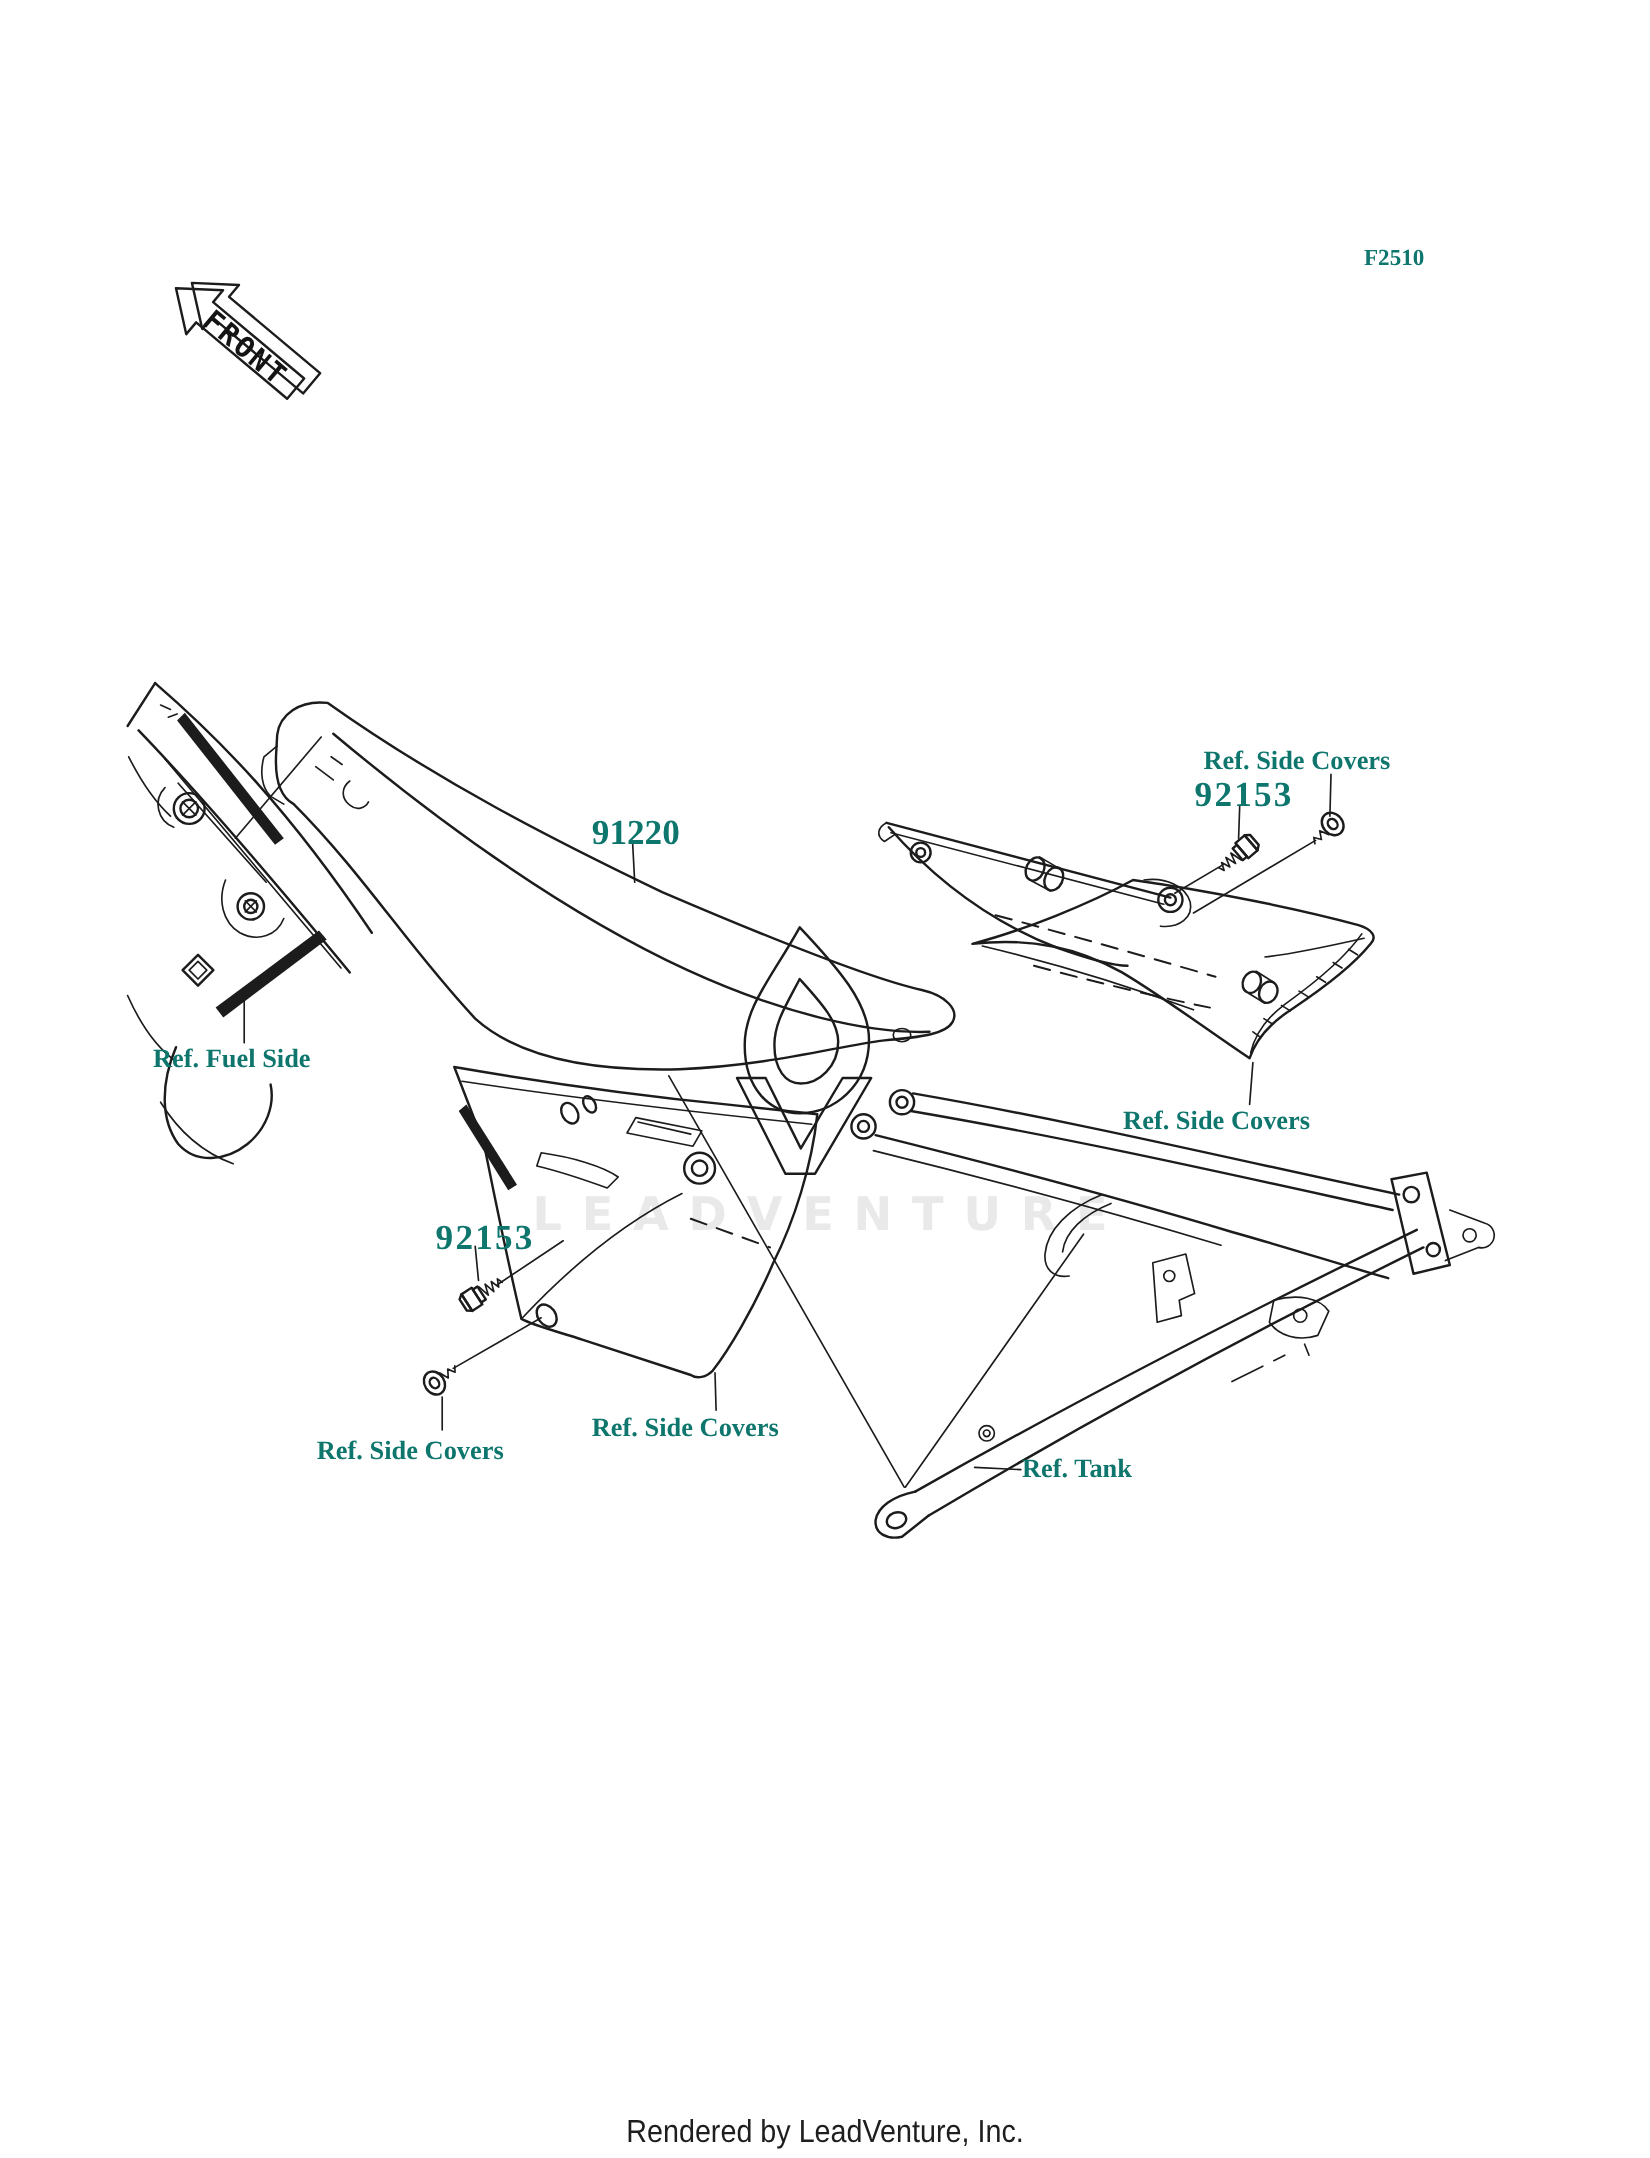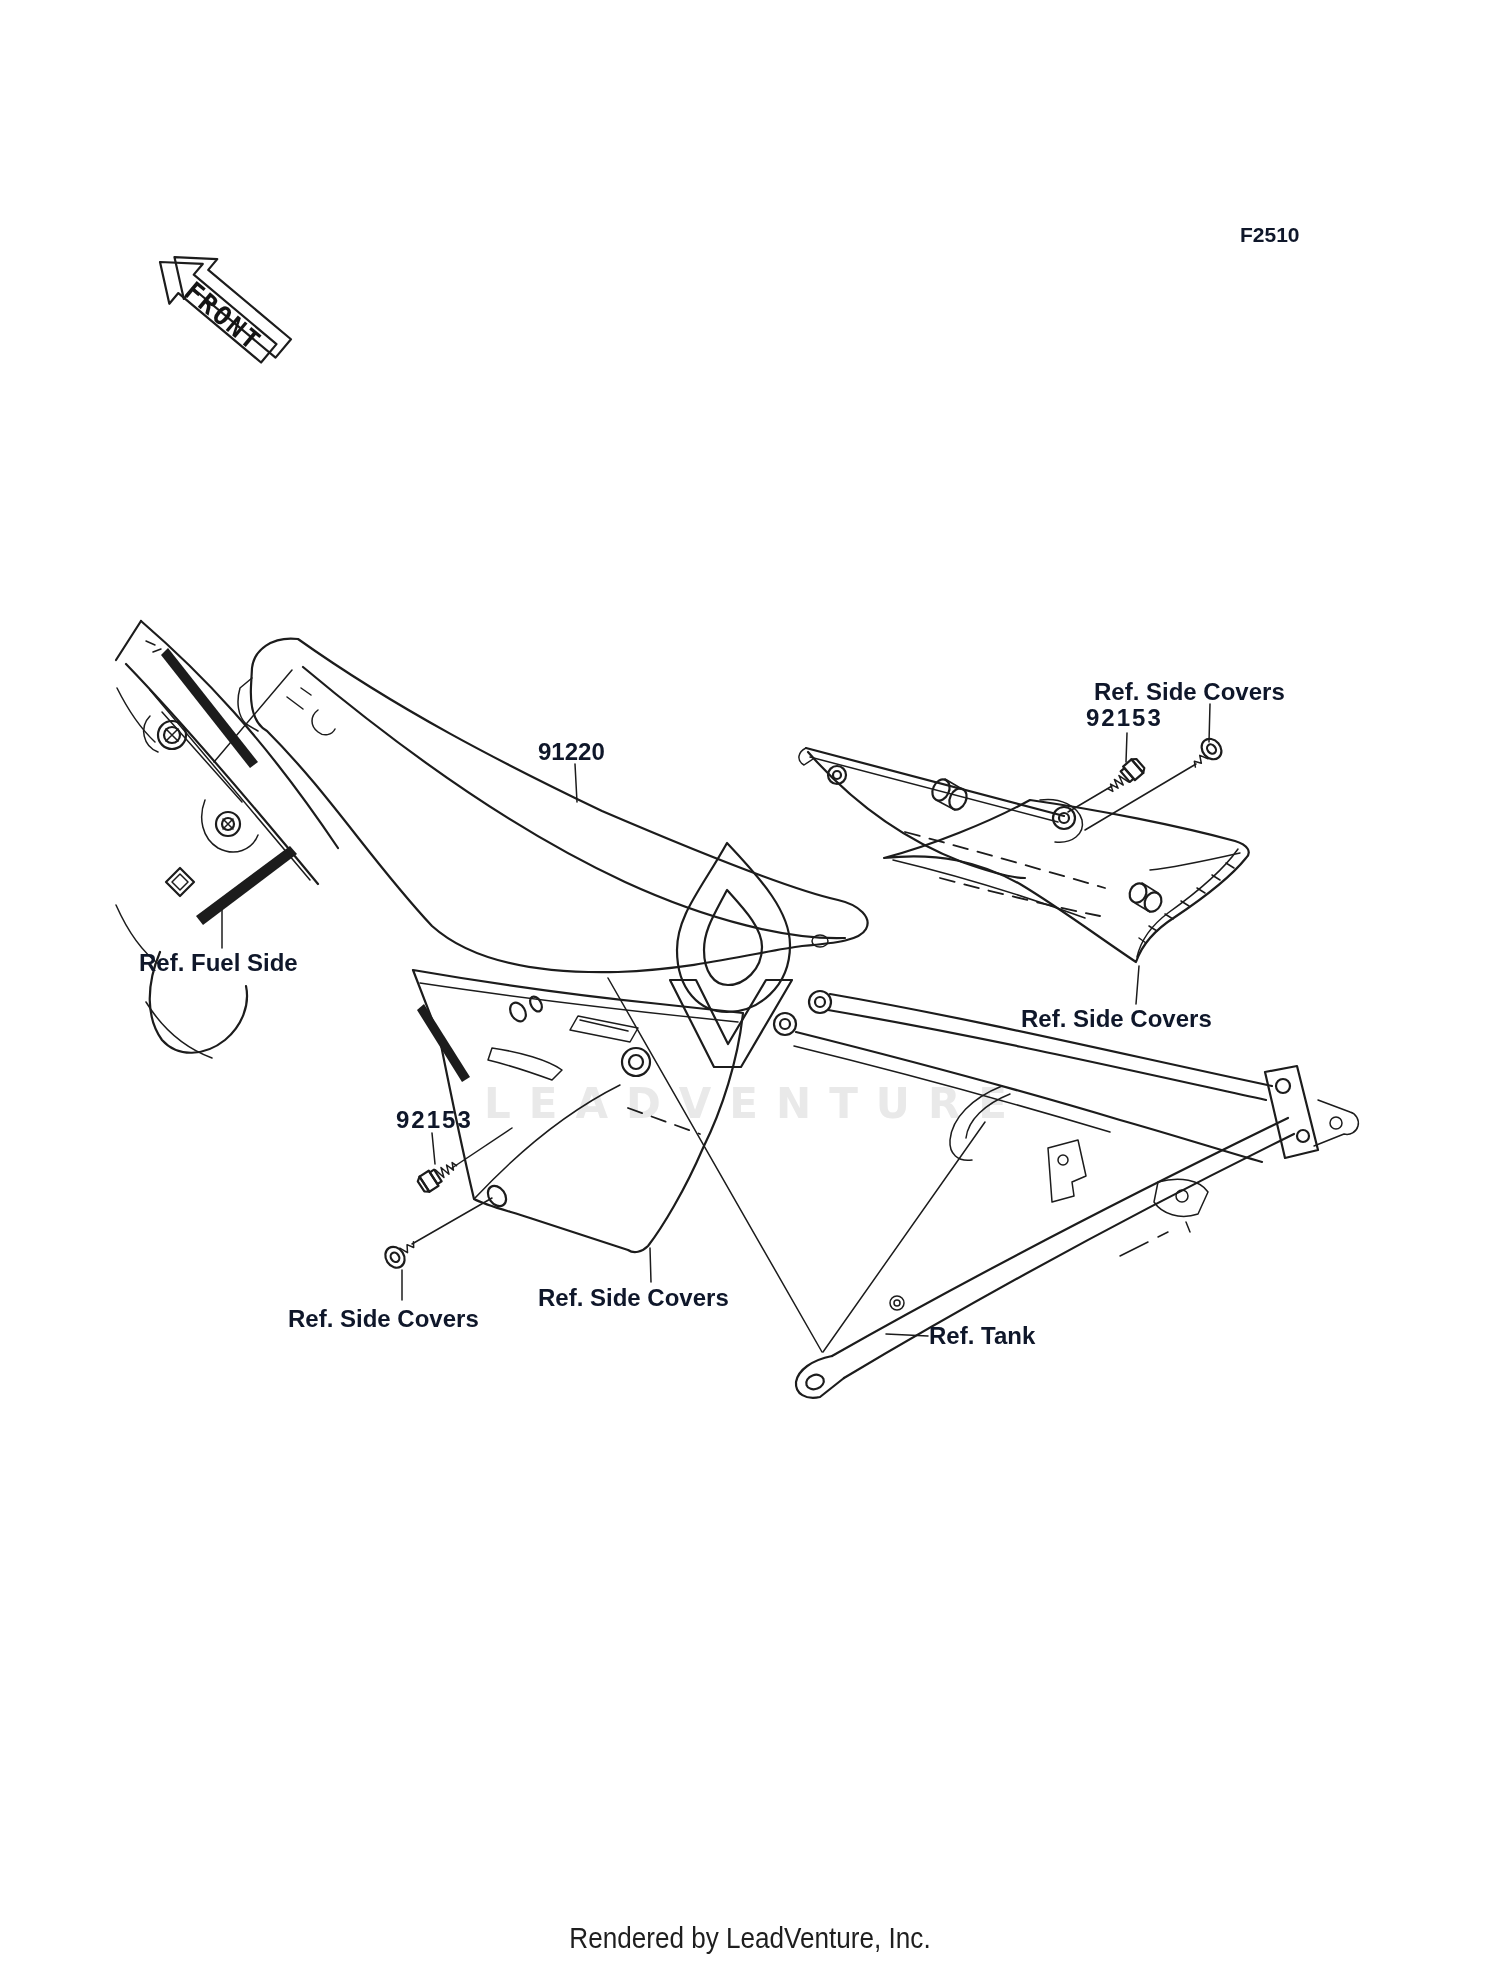--- a/index.html
+++ b/index.html
@@ -7,22 +7,22 @@
   svg{position:absolute;left:0;top:0;}
   .art path,.art line,.art circle,.art ellipse,.art polyline{fill:none;stroke:#1c1c1c;stroke-width:2.2;stroke-linecap:round;stroke-linejoin:round;}
   .art .thin{stroke-width:1.5;}
   .art .dash{stroke-dasharray:15 10;stroke-width:1.8;}
   .art .fillk{fill:#1c1c1c;stroke:none;}
   .wm-shape{fill:#ececec;stroke:none;}
   .wm-text{fill:#e9e9e9;font-family:"DejaVu Sans",sans-serif;font-weight:700;font-size:42px;letter-spacing:18px;}
   .arrow-back{fill:#141414;stroke:none;}
   .arrow-face{fill:#ffffff;stroke:#141414;stroke-width:3;stroke-linejoin:round;}
   .arrow-text{fill:#141414;font-family:"DejaVu Sans Mono",monospace;font-weight:700;font-size:26px;letter-spacing:2.5px;}
-  .lbl{position:absolute;font-family:Liberation Sans, sans-serif;font-weight:700;color:#0f172a;white-space:pre;line-height:1;}
-  .pn{font-size:24px;letter-spacing:2px;}
+  .lbl{position:absolute;font-family:Liberation Serif, serif;font-weight:700;color:#0f766e;white-space:pre;line-height:1;}
+  .pn{font-size:32px;letter-spacing:2px;}
   .ref{font-size:24px;letter-spacing:0px;}
   .fig{font-size:21px;letter-spacing:0px;font-weight:700;}
   .credit{position:absolute;left:50%;top:1922px;transform:translateX(-50%) scaleX(0.9);font-family:"Liberation Sans",sans-serif;font-size:29px;color:#1e1e1e;white-space:pre;}
 </style>
 </head>
 <body>
 
 <div id="page">
 
 <svg class="art" width="1500" height="1962" viewBox="0 0 1500 1962">

